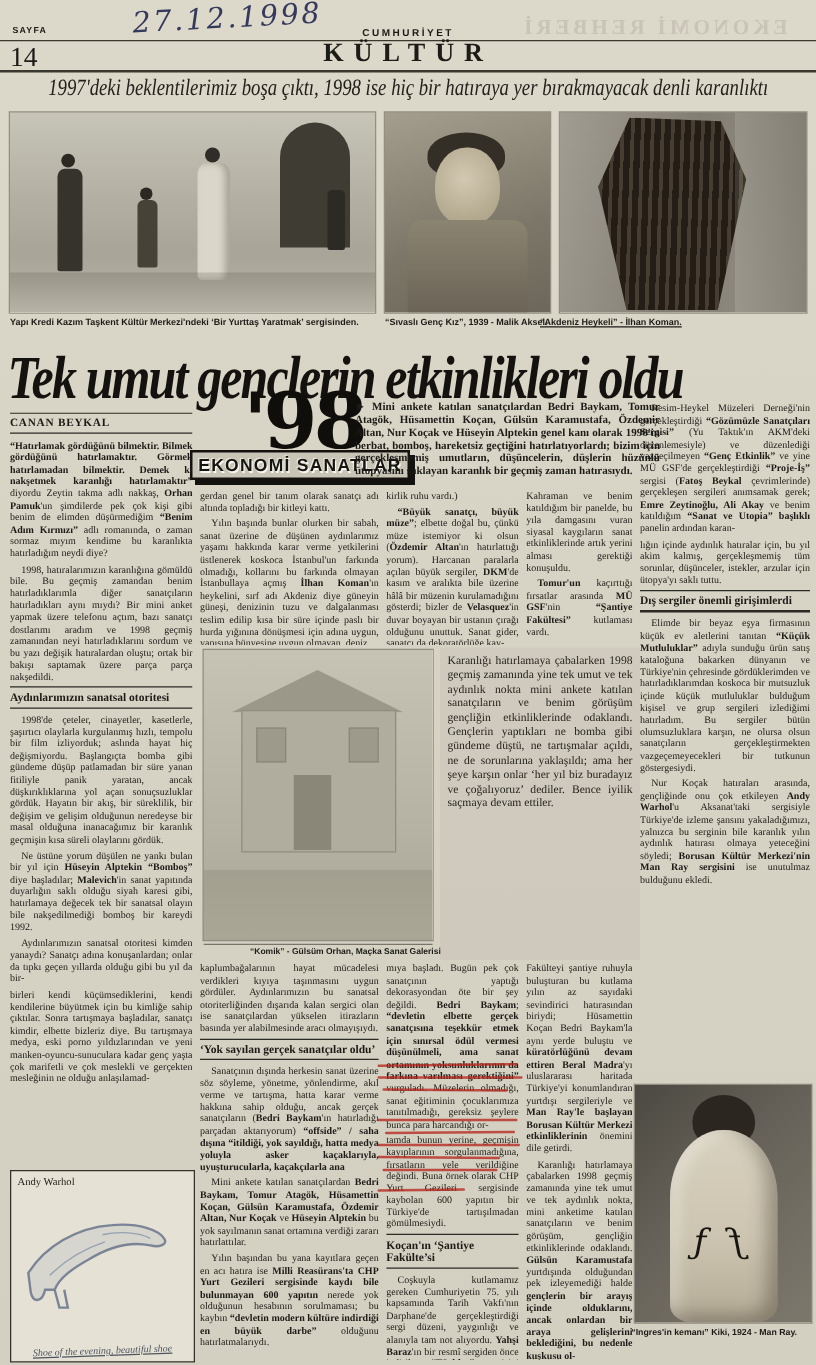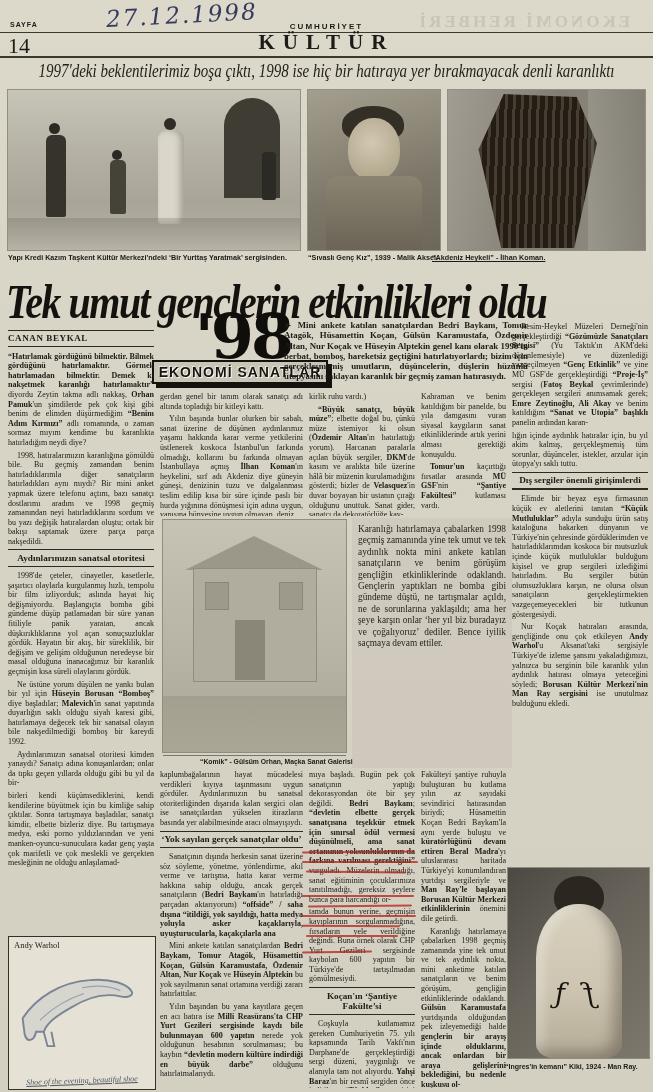--- a/index.html
+++ b/index.html
@@ -12,21 +12,21 @@
   .ghost{transform:scaleX(-1);color:rgba(70,65,55,.13);font-weight:bold;letter-spacing:3px;white-space:nowrap;}
   .banner{font-style:italic;font-size:15px;text-align:center;transform:scaleY(1.25);transform-origin:center top;color:#23211c;white-space:nowrap;}
   .headline{font-weight:bold;font-style:italic;font-size:40px;letter-spac
 ing:-1px;white-space:nowrap;transform:scale(1.0,1.22);transform-origin:left top;color:#14120e;letter-spacing:-1.5px;}
   .photo{position:absolute;overflow:hidden;box-shadow:0 0 0 1px rgba(60,56,47,.45);}
   .cap{position:absolute;font-family:"Liberation Sans",sans-serif;font-weight:bold;font-size:7.2px;color:#1c1b17;white-space:nowrap;}
   .col{position:absolute;overflow:hidden;font-size:8px;line-height:9.6px;text-align:justify;}
   .col p{margin:0 0 3px;text-indent:9px;}
   .col p.ni{text-indent:0;}
   .byline{border-top:1.5px solid #2b2a25;border-bottom:1px solid #2b2a25;font-weight:bold;font-size:9px;letter-spacing:.6px;padding:3px 0 2px;margin-bottom:5px;}
-  .sh{font-weight:bold;font-size:9.2px;line-height:10.5px;border-top:1px solid #2b2a25;border-bottom:1px solid #2b2a25;padding:2.5px 0;margin:3px 0 4px;text-align:center;}
+  .sh{font-weight:bold;font-size:9.2px;line-height:10.5px;border-top:1px solid #2b2a25;border-bottom:1px solid #2b2a25;padding:2.5px 0;margin:3px 0 4px;text-align:left;}
   .lead{position:absolute;font-weight:bold;font-size:8.8px;line-height:10.3px;text-align:justify;overflow:hidden;}
   .logoYear{font-weight:bold;font-size:62px;line-height:50px;text-align:center;letter-spacing:-3px;color:#0f0e0b;font-family:"DejaVu Serif",serif;}
   .logoLabel{position:absolute;left:0;right:6px;top:48px;background:#c9c5b6;border:2px solid #14120e;box-shadow:4px 4px 0 #14120e;
              font-family:"Liberation Sans",sans-serif;font-weight:bold;font-size:14px;letter-spacing:1px;text-align:center;padding:2px 0;
              color:#17150f;text-shadow:1px 1px 0 rgba(255,255,252,.85),-1px -1px 0 rgba(255,255,252,.55);}
   .pull{position:absolute;background:rgba(70,65,50,.05);font-size:9.3px;line-height:11.4px;text-align:justify;padding:6px 6px;overflow:hidden;color:#201f1a;}
   .warhol{position:absolute;border:1px solid #33312a;background:#e5e2d5;overflow:hidden;}
   .warhol .lbl{position:absolute;left:5px;top:3px;font-size:8.5px;color:#23211c;}
   .warhol .note{position:absolute;left:8px;bottom:4px;width:130px;text-align:center;font-style:italic;font-size:8px;color:#4e5560;transform:rotate(-2deg);text-decoration:underline;}
   .rp{position:absolute;height:1.6px;background:rgba(182,39,30,.78);border-radius:1px;}
@@ -82,21 +82,21 @@
   <div class="lead" style="left:284px;top:320px;width:244px;height:72px;">
     <span>►</span><span> Mini ankete katılan sanatçılardan Bedri Baykam, Tomur Atagök, Hüsamettin Koçan, Gülsün Karamustafa, Özdemir Altan, Nur Koçak ve Hüseyin Alptekin genel kanı olarak 1998'in berbat, bomboş, hareketsiz geçtiğini hatırlatıyorlardı; bizim için gerçekleşmemiş umutların, düşüncelerin, düşlerin hüzünlü ütopyasını saklayan karanlık bir geçmiş zaman hatırasıydı.</span>
   </div>
 
   <div class="col" style="left:8px;top:330px;width:146px;height:602px;">
     <div class="byline">CANAN BEYKAL</div>
     <p class="ni"><b>“Hatırlamak gördüğünü bilmektir. Bilmek gördüğünü hatırlamaktır. Görmek hatırlamadan bilmektir. Demek ki nakşetmek karanlığı hatırlamaktır”</b><span> diyordu Zeytin takma adlı nakkaş, </span><b>Orhan Pamuk</b><span>'un şimdilerde pek çok kişi gibi benim de elimden düşürmediğim </span><b>“Benim Adım Kırmızı”</b><span> adlı romanında, o zaman sormaz mıyım kendime bu karanlıkta hatırladığım neydi diye?</span></p>
     <p>1998, hatıralarımızın karanlığına gömüldü bile. Bu geçmiş zamandan benim hatırladıklarımla diğer sanatçıların hatırladıkları aynı mıydı? Bir mini anket yapmak üzere telefonu açtım, bazı sanatçı dostlarımı aradım ve 1998 geçmiş zamanından neyi hatırladıklarını sordum ve bu yazı değişik hatıralardan oluştu; ortak bir bakışı saptamak üzere parça parça nakşedildi.</p>
     <div class="sh">Aydınlarımızın sanatsal otoritesi</div>
     <p>1998'de çeteler, cinayetler, kasetlerle, şaşırtıcı olaylarla kurgulanmış hızlı, tempolu bir film izliyorduk; aslında hayat hiç değişmiyordu. Başlangıçta bomba gibi gündeme düşüp patlamadan bir süre yanan fitiliyle panik yaratan, ancak düşkırıklıklarına yol açan sonuçsuzluklar gördük. Hayatın bir akış, bir süreklilik, bir değişim ve gelişim olduğunun neredeyse bir masal olduğuna inanacağımız bir karanlık geçmişin kısa süreli olaylarını gördük.</p>
-    <p><span>Ne üstüne yorum düşülen ne yankı bulan bir yıl için </span><b>Hüseyin Borusan “Bomboş”</b><span> diye başladılar; </span><b>Malevich</b><span>'in sanat yapıtında duyarlığın saklı olduğu siyah karesi gibi, hatırlamaya değecek tek bir sanatsal olayın bile nakşedilmediği bomboş bir kareydi 1992.</span></p>
+    <p><span>Ne üstüne yorum düşülen ne yankı bulan bir yıl için </span><b>Hüseyin Alptekin “Bomboş”</b><span> diye başladılar; </span><b>Malevich</b><span>'in sanat yapıtında duyarlığın saklı olduğu siyah karesi gibi, hatırlamaya değecek tek bir sanatsal olayın bile nakşedilmediği bomboş bir kareydi 1992.</span></p>
     <p>Aydınlarımızın sanatsal otoritesi kimden yanaydı? Sanatçı adına konuşanlardan; onlar da tıpkı geçen yıllarda olduğu gibi bu yıl da bir-</p>
     <p class="ni">birleri kendi küçümsediklerini, kendi kendilerine büyütmek için bu kimliğe sahip çıktılar. Sonra tartışmaya başladılar, sanatçı kimdir, elbette bizleriz diye. Bu tartışmaya medya, eski porno yıldızlarından ve yeni manken-oyuncu-sunuculara kadar genç yaşta çok marifetli ve çok meslekli ve gerçekten mesleğinin ne olduğu anlaşılamad-</p>
   </div>
 
   <div class="warhol" style="left:8px;top:936px;width:146px;height:152px;">
     <div class="lbl">Andy Warhol</div>
     <svg viewBox="0 0 140 95" style="position:absolute;left:6px;top:20px;width:134px;height:95px;">
       <path d="M8 62 C22 40 48 24 78 22 C100 20 118 26 122 34 C124 38 118 41 110 39 C92 35 74 41 58 51 C44 59 34 66 30 76 L22 76 C20 86 12 88 10 78 Z" fill="rgba(150,160,180,.18)" stroke="#7b8496" stroke-width="2"></path>
       <path d="M30 76 L34 91 L41 91 L38 76" fill="none" stroke="#7b8496" stroke-width="2"></path>
       <path d="M70 30 C84 27 100 28 110 33" fill="none" stroke="#97a0b2" stroke-width="1.2"></path>

